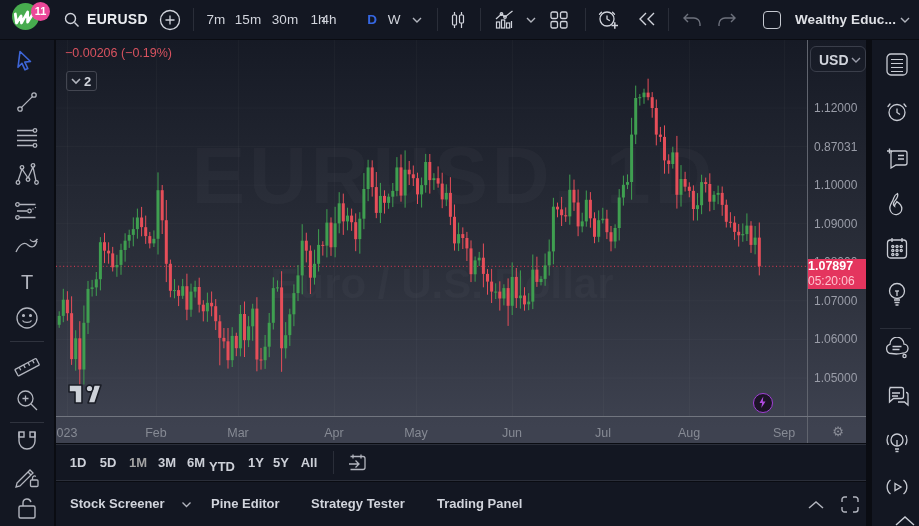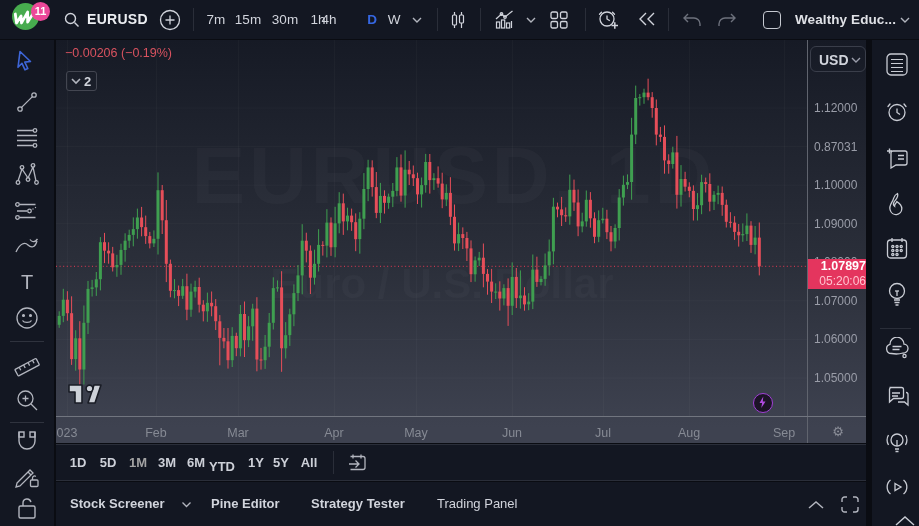--- a/index.html
+++ b/index.html
@@ -243,21 +243,21 @@
       <div style="position:absolute;left:80px;top:386px;width:40px;text-align:center;">Feb</div>
       <div style="position:absolute;left:162px;top:386px;width:40px;text-align:center;">Mar</div>
       <div style="position:absolute;left:258px;top:386px;width:40px;text-align:center;">Apr</div>
       <div style="position:absolute;left:340px;top:386px;width:40px;text-align:center;">May</div>
       <div style="position:absolute;left:436px;top:386px;width:40px;text-align:center;">Jun</div>
       <div style="position:absolute;left:527px;top:386px;width:40px;text-align:center;">Jul</div>
       <div style="position:absolute;left:613px;top:386px;width:40px;text-align:center;">Aug</div>
       <div style="position:absolute;left:708px;top:386px;width:40px;text-align:center;">Sep</div>
     </div>
 
- <div class="abs" style="left:752px;top:219px;width:58px;height:30px;background:#e4355e;color:#fff;font-size:12.5px;font-weight:bold;text-align:right;line-height:15px;">1.07897<br><span style="color:#ffc3cf;font-weight:normal;font-size:12px;">05:20:06</span></div>
+ <div class="abs" style="left:752px;top:219px;width:58px;height:30px;background:#e4355e;color:#fff;font-size:12.5px;font-weight:bold;text-align:left;line-height:15px;">1.07897<br><span style="color:#ffc3cf;font-weight:normal;font-size:12px;">05:20:06</span></div>
 
  <div class="abs" style="left:9px;top:6px;font-size:12.5px;color:#d8525f;">−0.00206 (−0.19%)</div>
  <div class="abs" style="left:10px;top:31px;width:31px;height:20px;border:1px solid #434651;border-radius:3px;color:#b2b5be;font-size:13px;">
    <svg width="29" height="18" viewBox="0 0 29 18">
         <path d="M5 7l4 4 4-4" stroke="#b2b5be" stroke-width="1.6" fill="none"></path>
         <text x="17" y="14" fill="#d1d4dc" font-size="13" font-weight="bold" font-family="Liberation Sans">2</text>
       </svg>
  </div>
 
  <div class="abs" style="left:754px;top:6px;width:56px;height:26px;border:1px solid #3a3e4a;border-radius:6px;">
@@ -509,21 +509,21 @@
  </svg>
 </div>
 
 <div id="footrow">
  <div class="abs" style="left:14px;top:0;height:44px;line-height:44px;font-size:13px;font-weight:bold;color:#d1d4dc;">Stock Screener</div>
  <svg class="abs" style="left:125px;top:19px;" width="11" height="7" viewBox="0 0 11 7">
       <path d="M1.5 1.5l4 4 4-4" stroke="#b2b5be" stroke-width="1.3" fill="none"></path>
     </svg>
  <div class="abs" style="left:155px;top:0;height:44px;line-height:44px;font-size:13px;font-weight:bold;color:#d1d4dc;">Pine Editor</div>
  <div class="abs" style="left:255px;top:0;height:44px;line-height:44px;font-size:13px;font-weight:bold;color:#d1d4dc;">Strategy Tester</div>
- <div class="abs" style="left:381px;top:0;height:44px;line-height:44px;font-size:13px;font-weight:normal;color:#d1d4dc;text-align:right;">Trading Panel</div>
+ <div class="abs" style="left:381px;top:0;height:44px;line-height:44px;font-size:13px;font-weight:bold;color:#d1d4dc;text-align:right;">Trading Panel</div>
  <svg class="abs" style="left:751px;top:18px;" width="18" height="10" viewBox="0 0 18 10">
       <path d="M2 8l7-6 7 6" stroke="#b2b5be" stroke-width="1.5" fill="none"></path>
     </svg>
  <svg class="abs" style="left:785px;top:14px;" width="18" height="17" viewBox="0 0 18 17" stroke="#b2b5be" stroke-width="1.4" fill="none">
   <path d="M6 1H3.5A2.5 2.5 0 001 3.5V6M12 1h2.5A2.5 2.5 0 0117 3.5V6M6 16H3.5A2.5 2.5 0 011 13.5V11M12 16h2.5a2.5 2.5 0 002.5-2.5V11"></path>
  </svg>
 </div>
 <div id="topborder" class="abs" style="left:0;top:39px;width:919px;height:1px;background:#0a0c12;"></div>
 
 </body></html>

